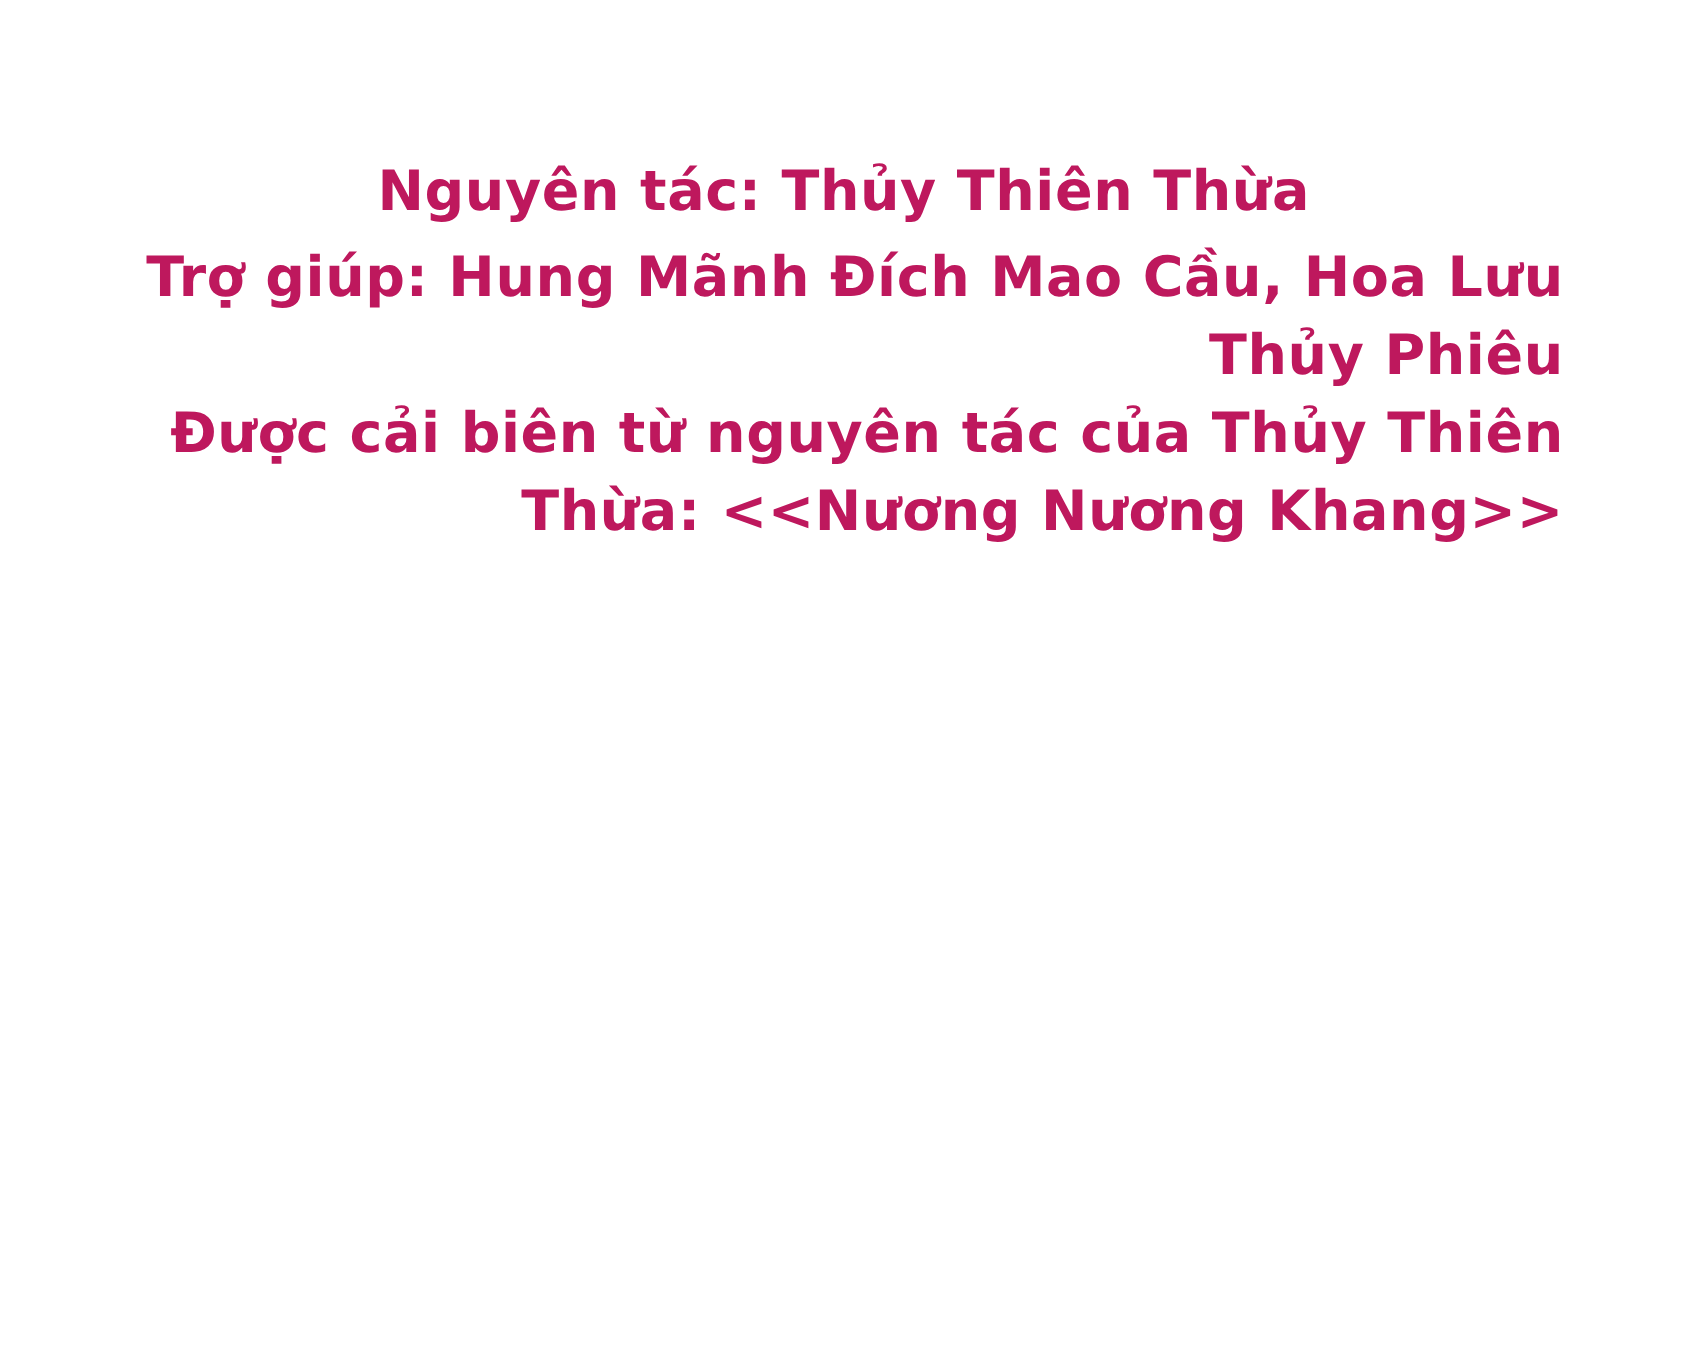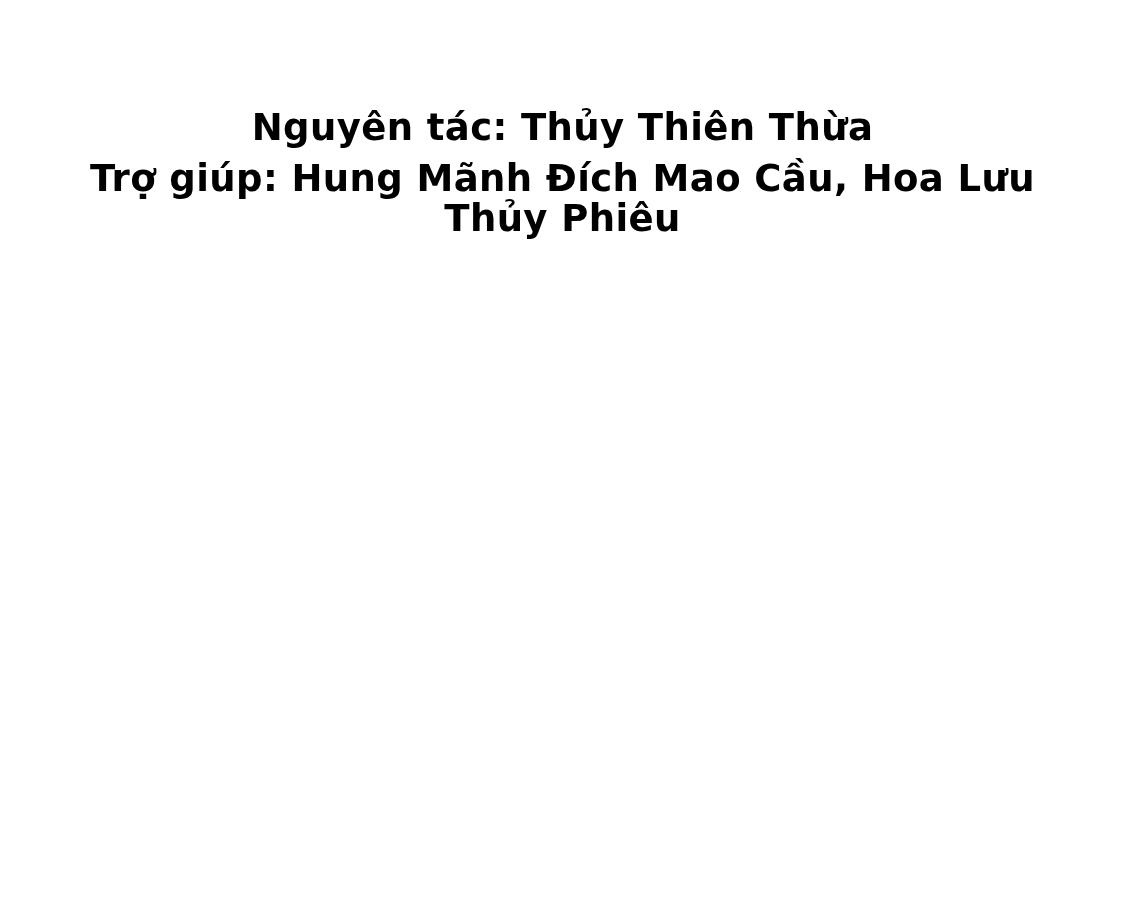--- a/index.html
+++ b/index.html
@@ -24,30 +24,32 @@
   }
   .credits-block {
     margin-top: 96px;
     width: 960px;
     text-align: center;
   }
   .credit-line {
     font-size: 37px;
     line-height: 63px;
     font-weight: 700;
-    color: #000000;
+    color: #be185d;
     letter-spacing: 0.4px;
     white-space: pre-wrap;
     font-family: "DejaVu Sans", "Liberation Sans", sans-serif;
   }
   .credit-line.wrap-line {
-    line-height: 40px;
+    line-height: 52px;
+    text-align: right;
   }
 </style>
 </head>
 <body>
 
 <div class="page">
   <div class="credits-block">
     <div class="credit-line">Nguyên tác: Thủy Thiên Thừa</div>
     <div class="credit-line wrap-line">Trợ giúp: Hung Mãnh Đích Mao Cầu, Hoa Lưu Thủy Phiêu</div>
+    <div class="credit-line wrap-line">Được cải biên từ nguyên tác của Thủy Thiên Thừa: &lt;&lt;Nương Nương Khang&gt;&gt;</div>
   </div>
 </div>
 
 </body></html>

